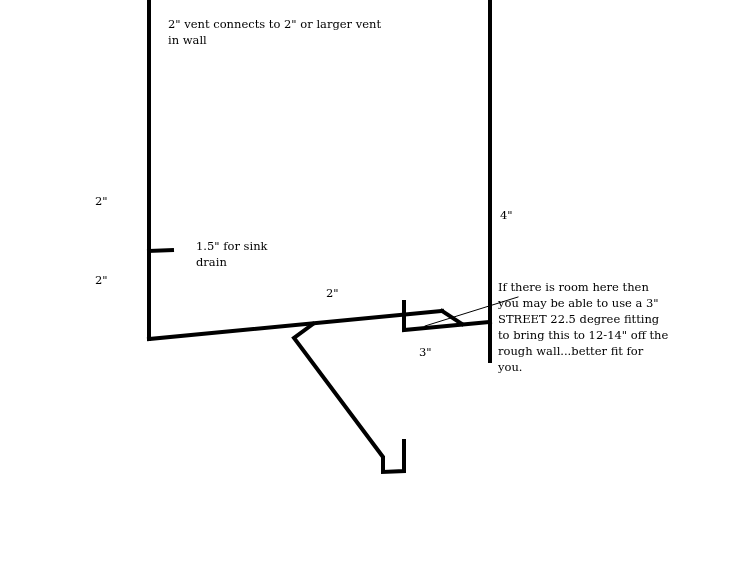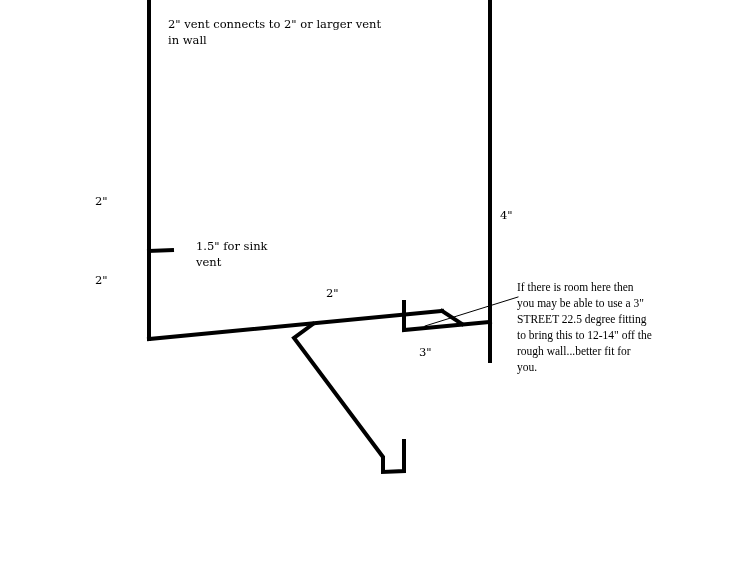--- a/index.html
+++ b/index.html
@@ -37,24 +37,24 @@
   </g>
 </svg>
 
 <div class="lbl" style="left:168px; top:16px;"><span>2" vent connects to 2" or larger vent</span>
 <span>in wall</span></div>
 
 <div class="lbl" style="left:95px; top:193px;">2"</div>
 <div class="lbl" style="left:95px; top:272px;">2"</div>
 
 <div class="lbl" style="left:196px; top:238px;"><span>1.5" for sink</span>
-<span>vent</span></div>
+<span>drain</span></div>
 
 <div class="lbl" style="left:326px; top:285px;">2"</div>
 <div class="lbl" style="left:419px; top:344px;">3"</div>
 <div class="lbl" style="left:500px; top:207px;">4"</div>
 
-<div class="lbl" style="left:517px; top:279px;font-family:Liberation Serif, serif;"><span>If there is room here then</span>
+<div class="lbl" style="left:498px; top:279px;"><span>If there is room here then</span>
 <span>you may be able to use a 3"</span>
 <span>STREET 22.5 degree fitting</span>
 <span>to bring this to 12-14" off the</span>
 <span>rough wall...better fit for</span>
 <span>you.</span></div>
 
 </body></html>

